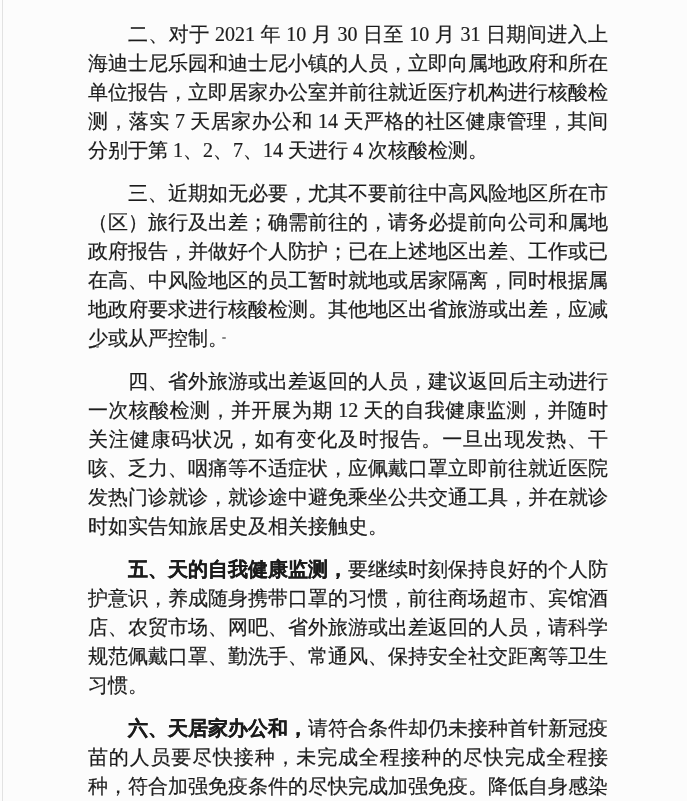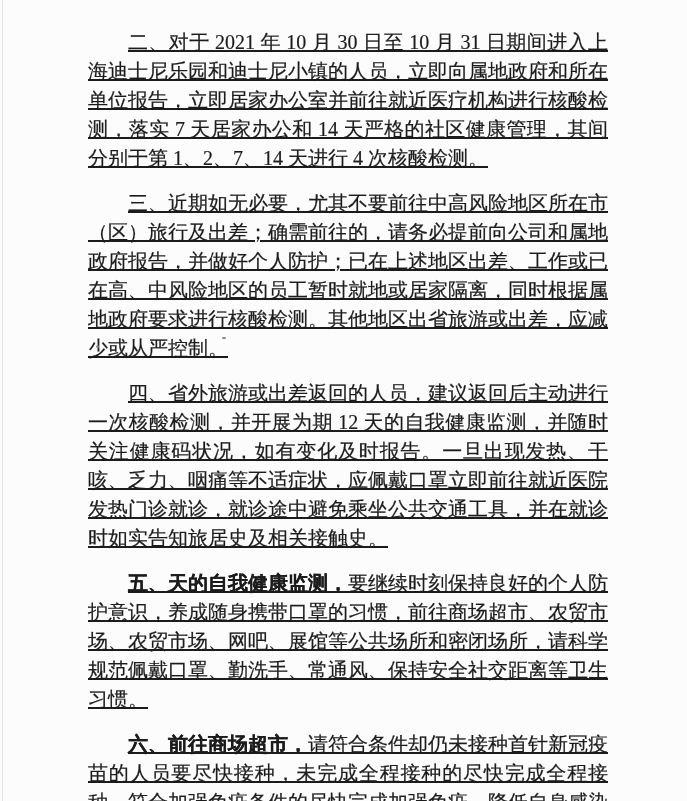--- a/index.html
+++ b/index.html
@@ -27,23 +27,22 @@
     top: 12px;
     width: 520px;
     font-family: "Liberation Serif", "DejaVu Serif", serif;
     font-size: 20px;
     line-height: 29px;
     color: #1c1c1c;
     text-align: justify;
     -webkit-text-stroke: 0.2px #1c1c1c;
   }
   .doc-page p {
-    margin: 16px 0 14px 0;
+    margin: 8px 0 14px 0;
     text-indent: 2em;
-    text-decoration: underline;
   }
   .doc-page p .lead {
     font-weight: 700;
   }
   .noise-dot {
     position: absolute;
     background: #8a8a8a;
     border-radius: 50%;
     width: 3px;
     height: 3px;
@@ -57,20 +56,20 @@
 <div class="scan-edge"></div>
 
 <main class="doc-page">
   <div id="paragraphs">
   <p><span class="lead"></span><span class="body-text">二、对于 2021 年 10 月 30 日至 10 月 31 日期间进入上海迪士尼乐园和迪士尼小镇的人员，立即向属地政府和所在单位报告，立即居家办公室并前往就近医疗机构进行核酸检测，落实 7 天居家办公和 14 天严格的社区健康管理，其间分别于第 1、2、7、14 天进行 4 次核酸检测。</span></p>
 
   <p><span class="lead"></span><span class="body-text">三、近期如无必要，尤其不要前往中高风险地区所在市（区）旅行及出差；确需前往的，请务必提前向公司和属地政府报告，并做好个人防护；已在上述地区出差、工作或已在高、中风险地区的员工暂时就地或居家隔离，同时根据属地政府要求进行核酸检测。其他地区出省旅游或出差，应减少或从严控制。</span></p>
 
   <p><span class="lead"></span><span class="body-text">四、省外旅游或出差返回的人员，建议返回后主动进行一次核酸检测，并开展为期 12 天的自我健康监测，并随时关注健康码状况，如有变化及时报告。一旦出现发热、干咳、乏力、咽痛等不适症状，应佩戴口罩立即前往就近医院发热门诊就诊，就诊途中避免乘坐公共交通工具，并在就诊时如实告知旅居史及相关接触史。</span></p>
 
-  <p><span class="lead">五、天的自我健康监测，</span><span class="body-text">要继续时刻保持良好的个人防护意识，养成随身携带口罩的习惯，前往商场超市、农贸市场、农贸市场、网吧、展馆等公共场所和密闭场所，请科学规范佩戴口罩、勤洗手、常通风、保持安全社交距离等卫生习惯。</span></p>
+  <p><span class="lead">五、天的自我健康监测，</span><span class="body-text">要继续时刻保持良好的个人防护意识，养成随身携带口罩的习惯，前往商场超市、宾馆酒店、农贸市场、网吧、省外旅游或出差返回的人员，请科学规范佩戴口罩、勤洗手、常通风、保持安全社交距离等卫生习惯。</span></p>
 
-  <p><span class="lead">六、前往商场超市，</span><span class="body-text">请符合条件却仍未接种首针新冠疫苗的人员要尽快接种，未完成全程接种的尽快完成全程接种，符合加强免疫条件的尽快完成加强免疫。降低自身感染和发</span></p>
+  <p><span class="lead">六、天居家办公和，</span><span class="body-text">请符合条件却仍未接种首针新冠疫苗的人员要尽快接种，未完成全程接种的尽快完成全程接种，符合加强免疫条件的尽快完成加强免疫。降低自身感染和发</span></p>
 </div>
 </main>
 
 <span class="noise-dot n1"></span>
 <span class="noise-dot n2"></span>
 
 </body></html>

